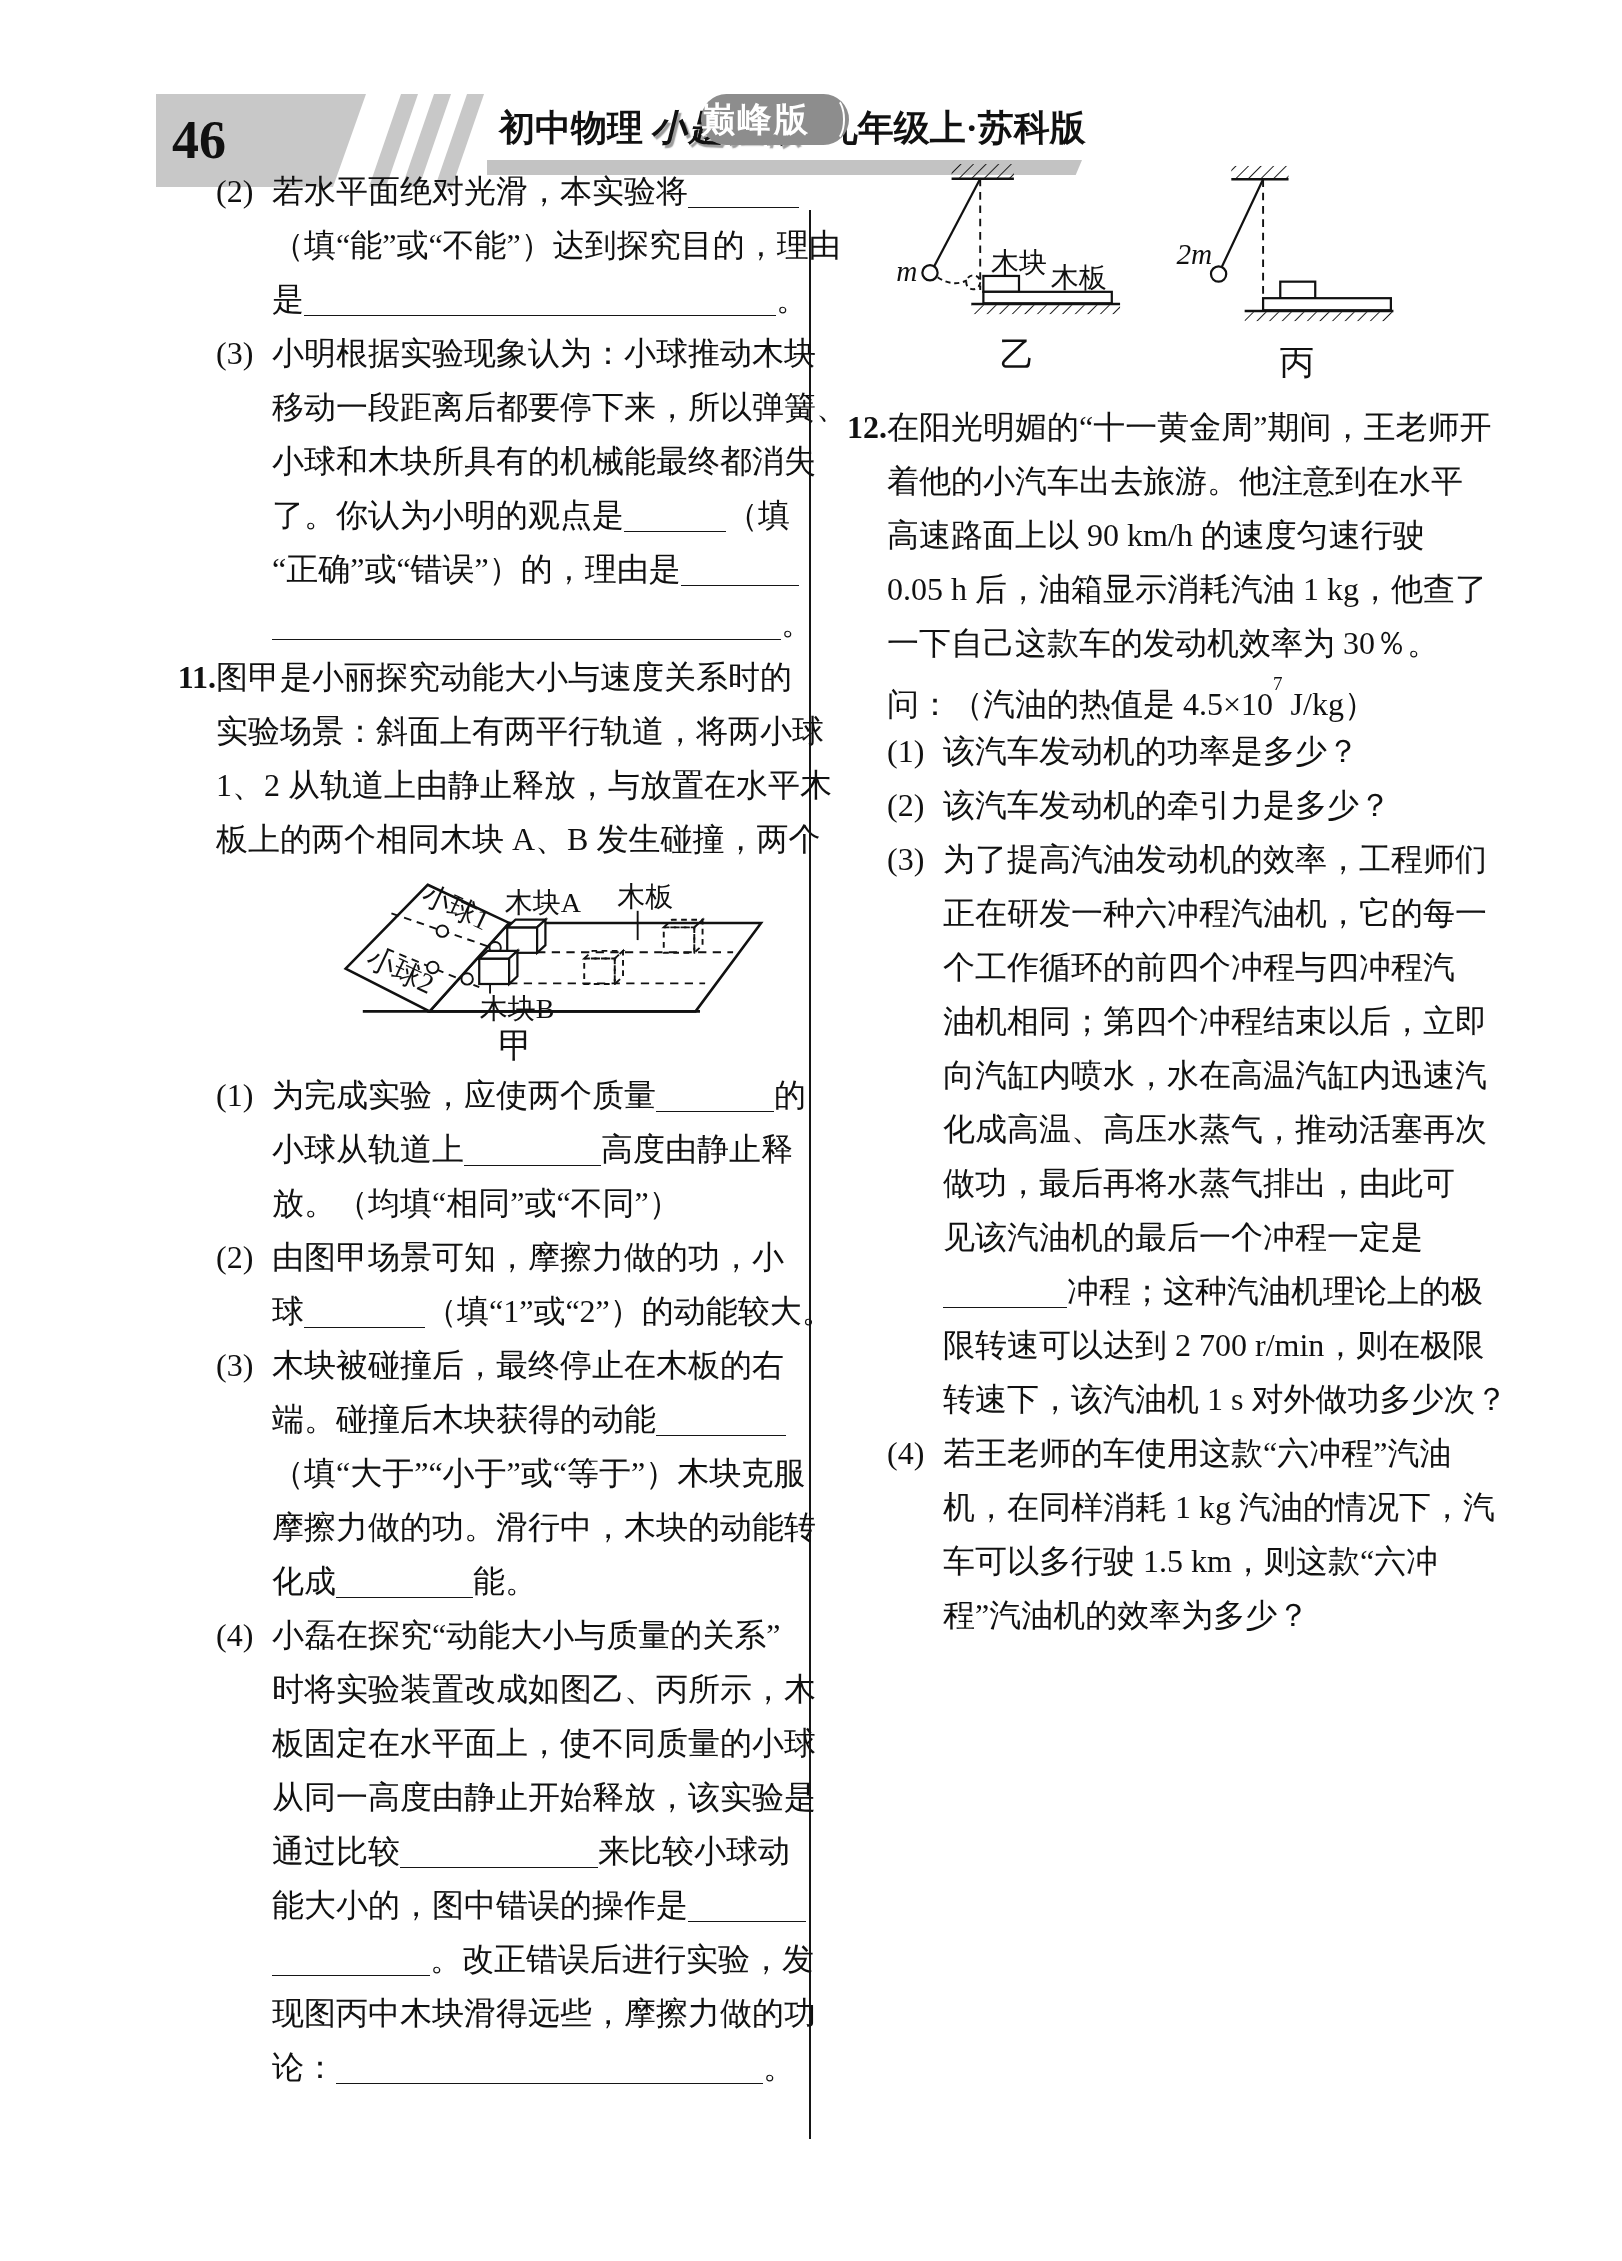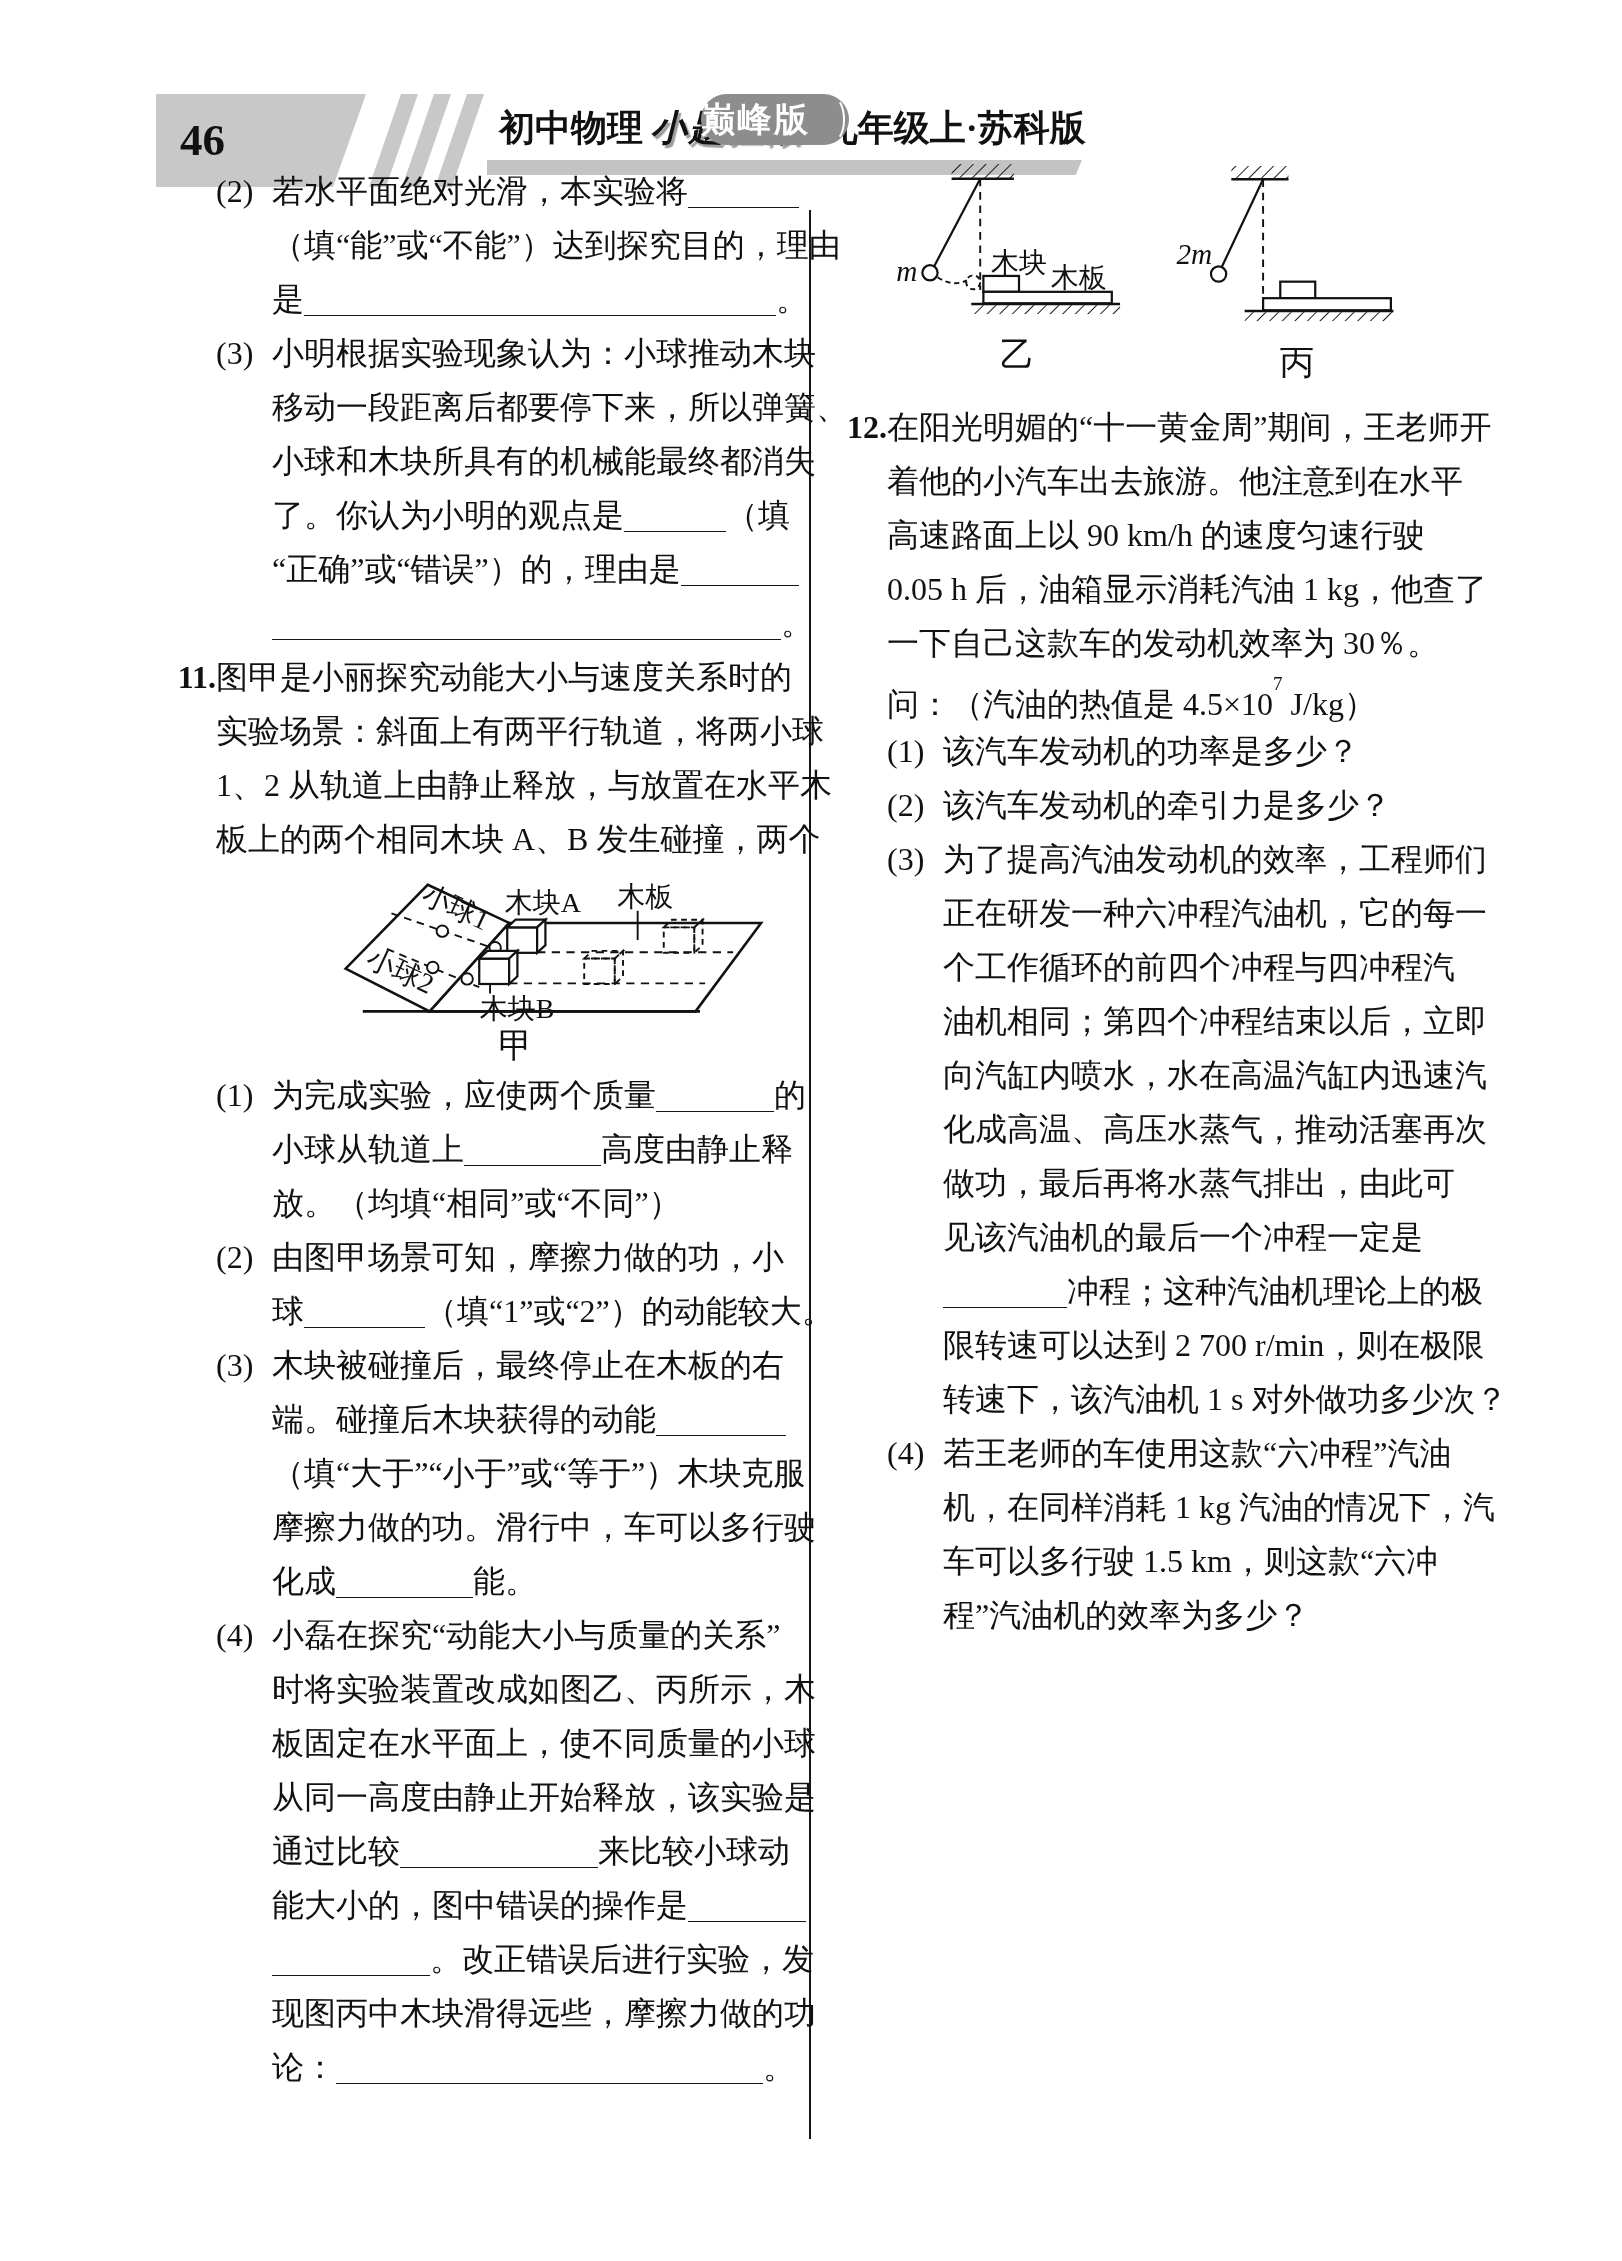--- a/index.html
+++ b/index.html
@@ -2,22 +2,22 @@
 <html style="font-size:10.2px"><head>
 <meta charset="utf-8">
 <style>
   html,body{margin:0;padding:0;background:#e8e8e8;}
   .page{position:relative;width:1623px;height:2261px;background:#ffffff;
         font-family:"Liberation Serif","DejaVu Serif",serif;color:#111;overflow:hidden;}
   
   .hdr{position:absolute;left:156px;top:94px;width:770px;height:95px;}
   .hdr-block{position:absolute;left:0;top:0;width:210px;height:93px;background:#c8c8c8;
              clip-path:polygon(0 0,210px 0,177px 93px,0 93px);}
-  .hdr-pagenum{position:absolute;left:24px;top:0;height:93px;line-height:93px;
-               font-size:45px;font-weight:bold;}
+  .hdr-pagenum{position:absolute;left:16px;top:0;height:93px;line-height:93px;
+               font-size:54px;font-weight:bold;}
   .hdr-stripe{position:absolute;top:0;width:16.5px;height:93px;background:#c8c8c8;transform:skewX(-19deg);}
   .hdr-stripe.s1{left:229px;}
   .hdr-stripe.s2{left:262px;}
   .hdr-stripe.s3{left:295px;}
   .hdr-strip{position:absolute;left:331px;top:66px;width:595px;height:15.3px;background:#c3c3c3;
              clip-path:polygon(0 0,100% 0,calc(100% - 6.4px) 100%,0 100%);}
   .hdr-title{position:absolute;left:343px;top:1.3px;height:66px;line-height:66px;
              font-size:36px;font-weight:bold;white-space:nowrap;}
   .hdr-logo{font-style:italic;letter-spacing:1.9px;margin:0 7.6px;
             text-shadow:2.5px 2.5px 1.3px #9a9a9a;}
@@ -185,21 +185,21 @@
             </div>
         </div>
         <div class="item">
           <div class="inum">
               <div class="line">(3)</div>
             </div>
           <div class="ibody">
               <div class="line">木块被碰撞后，最终停止在木板的右</div>
               <div class="line">端。碰撞后木块获得的动能<span class="blank" style="width: 130px;"></span></div>
               <div class="line">（填“大于”“小于”或“等于”）木块克服</div>
-              <div class="line">摩擦力做的功。滑行中，车可以多行驶</div>
+              <div class="line">摩擦力做的功。滑行中，木块的动能转</div>
               <div class="line">化成<span class="blank" style="width: 137px;"></span>能。</div>
             </div>
         </div>
         <div class="item">
           <div class="inum">
               <div class="line">(4)</div>
             </div>
           <div class="ibody">
               <div class="line">小磊在探究“动能大小与质量的关系”</div>
               <div class="line">时将实验装置改成如图乙、丙所示，木</div>

